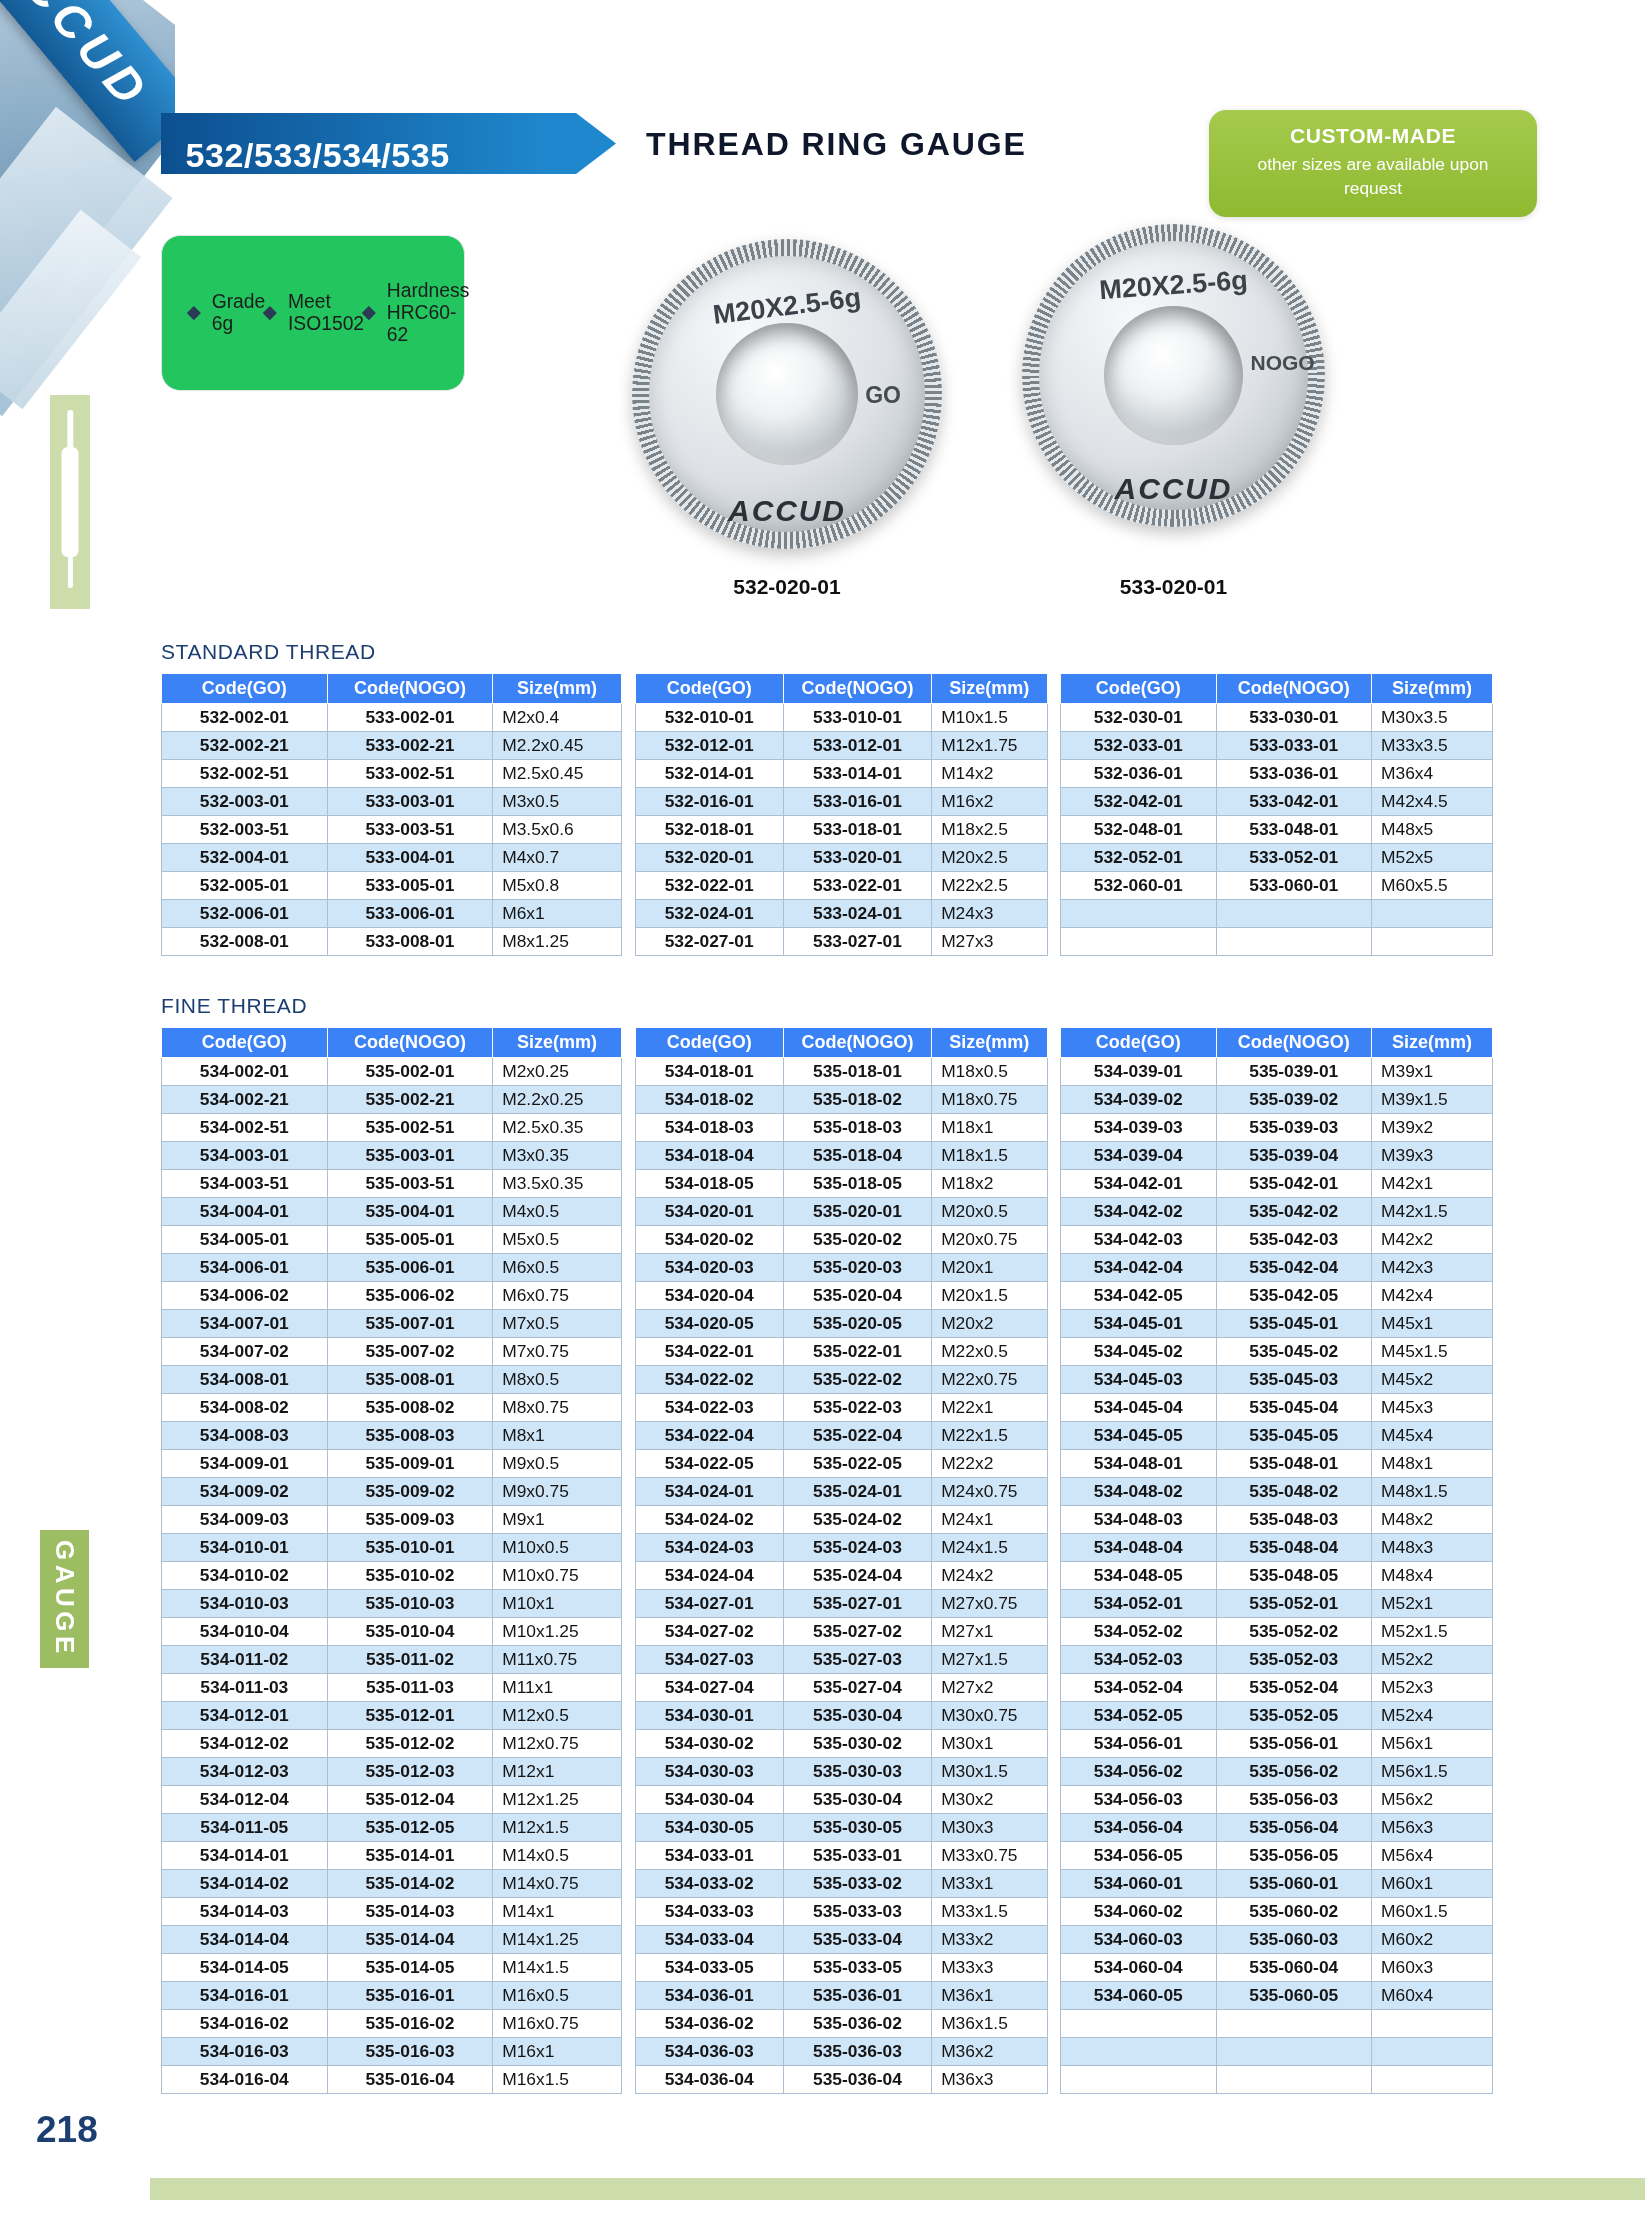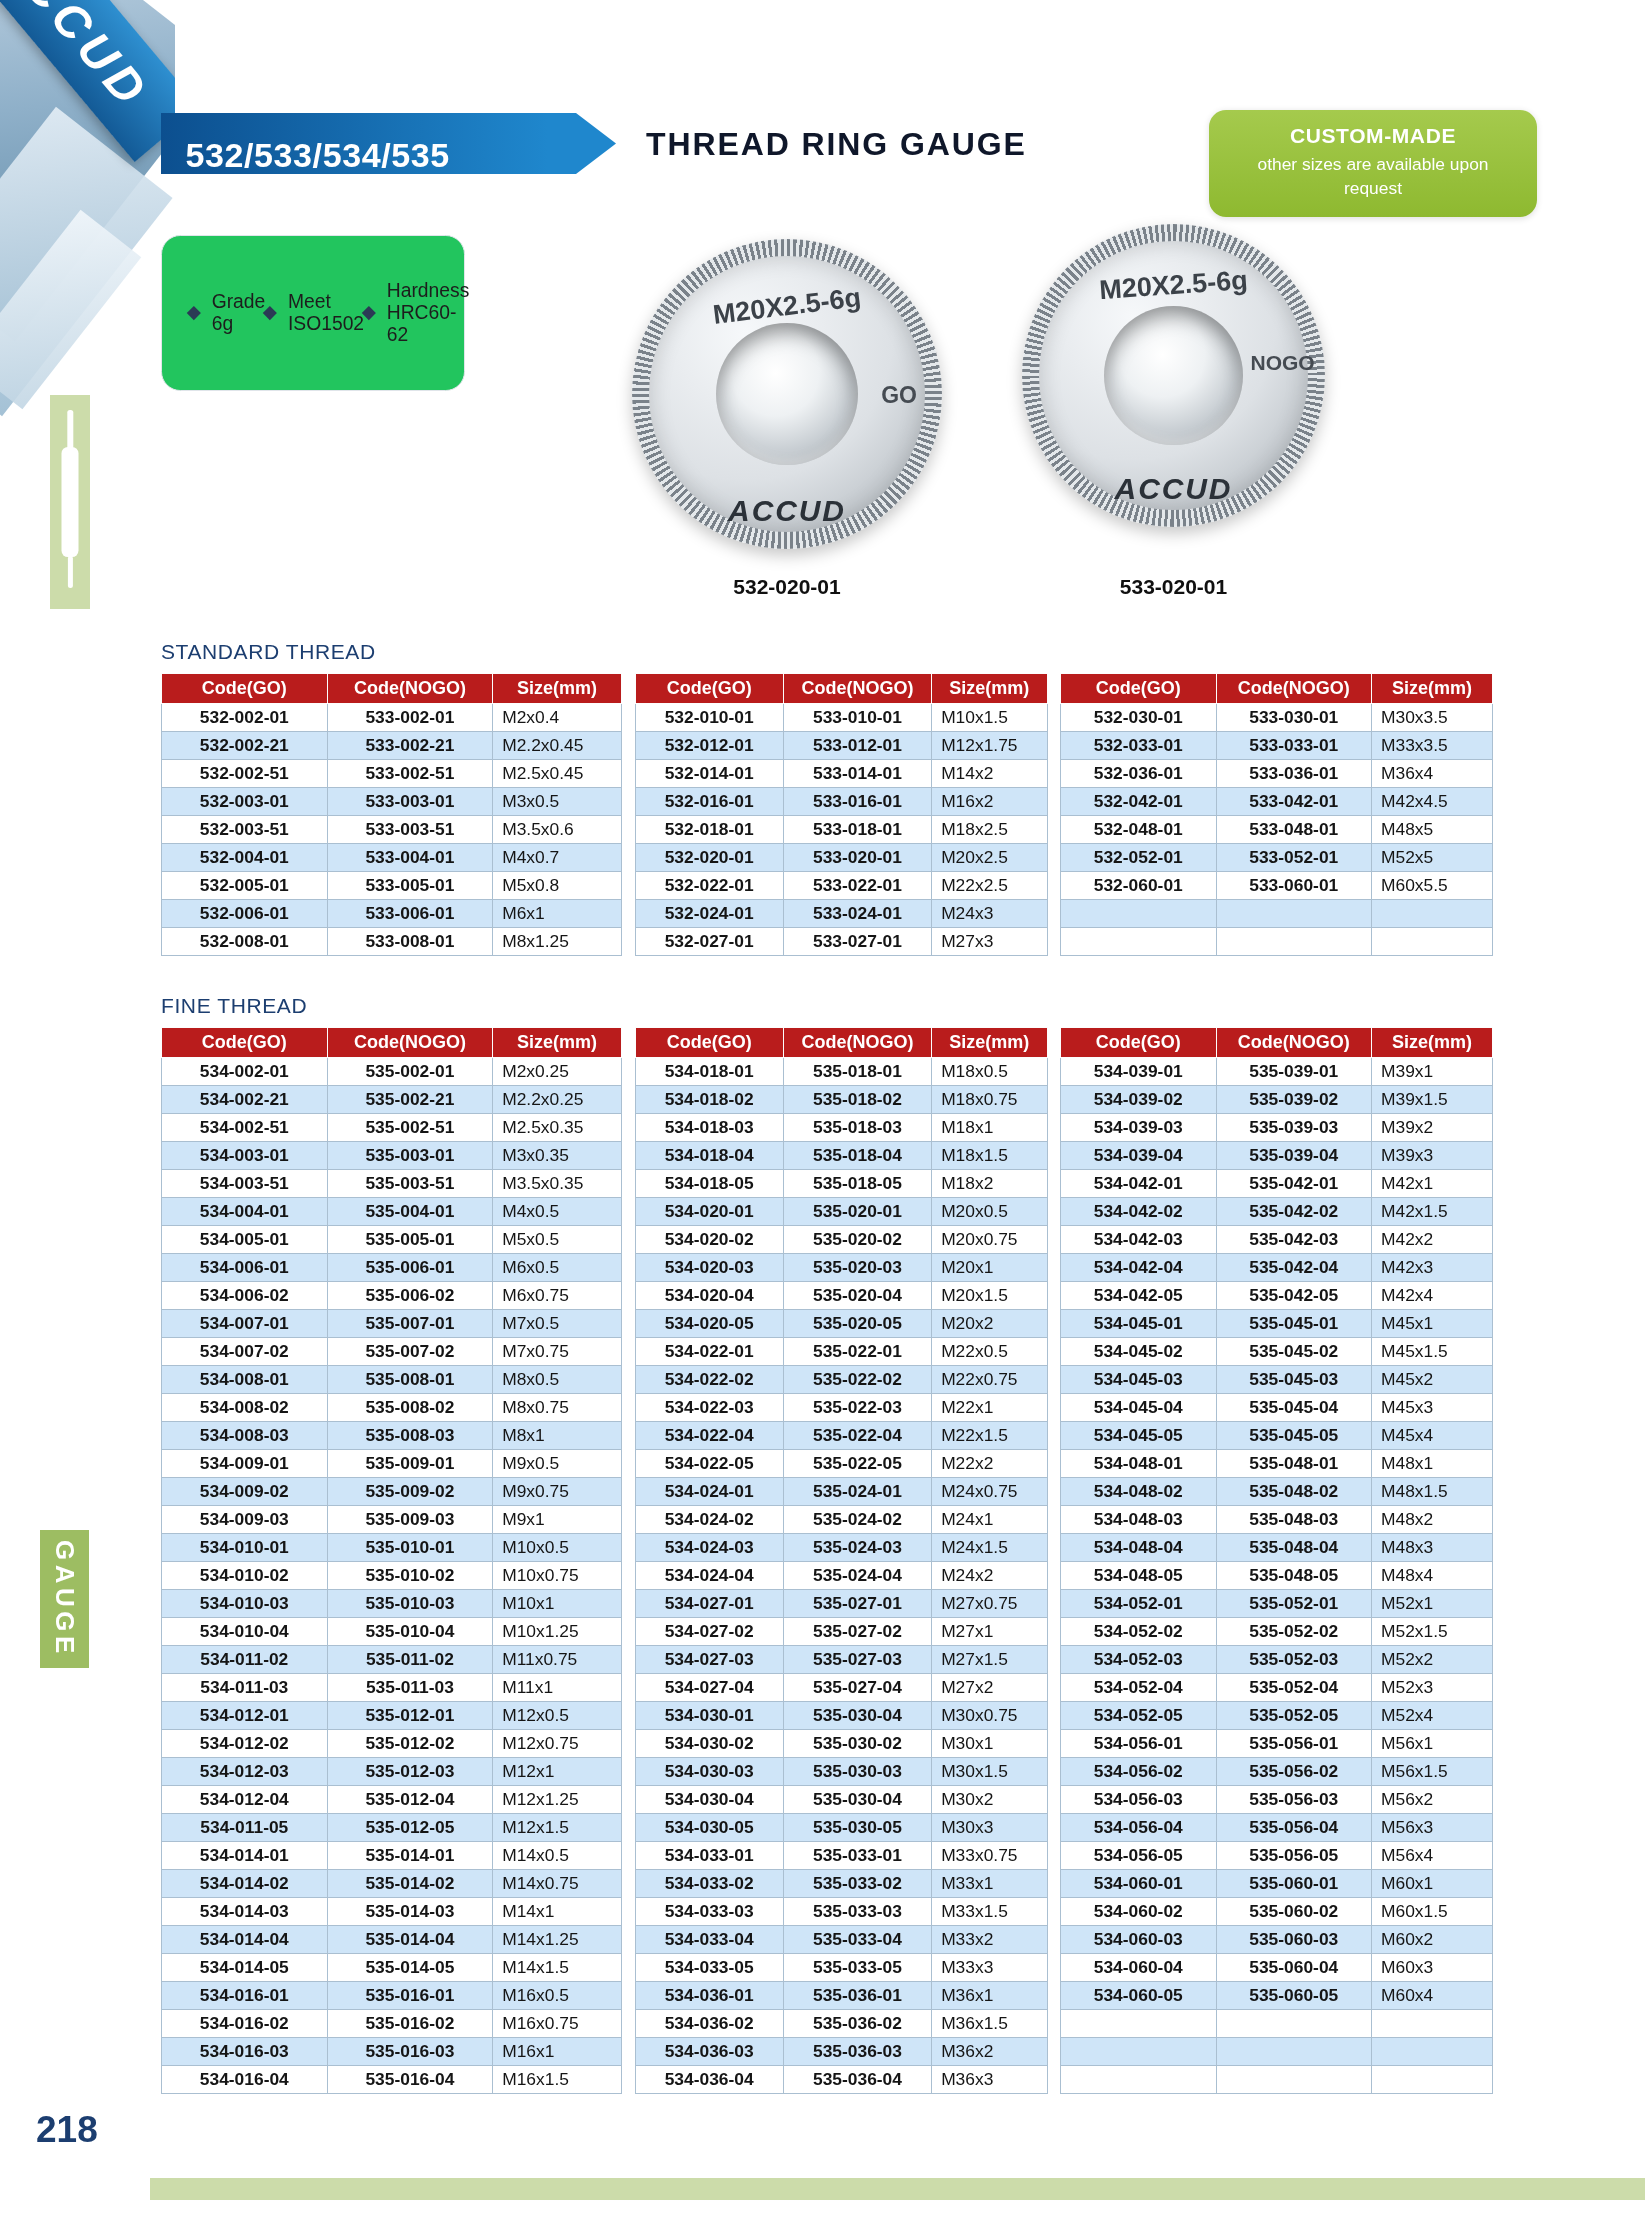--- a/index.html
+++ b/index.html
@@ -69,37 +69,37 @@
     background:repeating-conic-gradient(#7a828a 0deg 1.2deg, #e4e8eb 1.2deg 2.4deg);
     box-shadow:0 6.4px 15.5px rgba(0,0,0,.22); }
   .ring .face { position:absolute; inset:17.4px; border-radius:50%;
     background:radial-gradient(circle at 35% 28%, #f6f8fa 0%, #dde1e5 55%, #abb2b8 100%);
     box-shadow:inset 0 0 22px rgba(0,0,0,.16); }
   .ring .hole { position:absolute; left:27%; top:27%; width:46%; height:46%; border-radius:50%;
     background:radial-gradient(circle at 42% 35%, #ffffff 0%, #eef1f3 35%, #c6ccd1 65%, #878f96 100%);
     box-shadow:inset 0 9px 19.3px rgba(0,0,0,.38), inset 0 -5.2px 10.3px rgba(255,255,255,.55); }
   .face-label { position:absolute; top:52px; left:0; width:100%; text-align:center;
     font-size:27px; font-weight:bold; color:#3c4249; transform:rotate(-7deg); }
-  .go-label { position:absolute; top:46%; right:25px; font-size:23px; font-weight:bold; color:#454b52; }
+  .go-label { position:absolute; top:46%; right:41px; font-size:23px; font-weight:bold; color:#454b52; }
   .brand-label { position:absolute; bottom:20.6px; left:0; width:100%; text-align:center;
     font-size:30px; font-weight:800; font-style:italic; color:#2b3138; letter-spacing:1.9px; }
   .ring-nogo .face-label { transform:rotate(-4deg); top:46px; }
   .ring-nogo .go-label { right:10.3px; top:42%; font-size:21px; }
   .ring-caption { position:absolute; text-align:center; font-size:21px; font-weight:bold; color:#101010; }
 
   
   .section { position:absolute; left:161px; width:1332px; }
   .section-standard { top:640px; }
   .section-fine { top:994px; }
   .section-title { font-size:21px; font-weight:normal; color:#1c3e70; letter-spacing:0.6px; margin-bottom:9px; }
   .tables-row { display:flex; justify-content:space-between; align-items:flex-start; }
 
   table { border-collapse:collapse; table-layout:fixed; background:#ffffff; border:0.6px solid #8ba0b5; }
   .tbl1 { width:461px; } .tbl2 { width:413px; } .tbl3 { width:433px; }
-  th { background:#b91c1c; color:#ffffff; font-size:18px; font-weight:bold; height:30px;
+  th { background:#3b82f6; color:#ffffff; font-size:18px; font-weight:bold; height:30px;
     border:0.6px solid #fdfdfd; text-align:center; }
   th:nth-child(1), th:nth-child(2) { width:36%; }
   th:nth-child(3) { width:28%; }
   td { height:28px; font-size:17.4px; border:0.6px solid #aabfd1; color:#151515; }
   td.code { text-align:center; font-weight:bold; }
   td.size { padding-left:9px; text-align:left; }
   tbody tr:nth-child(even) { background:#cfe5f8; }
 </style>
 </head>
 <body>

